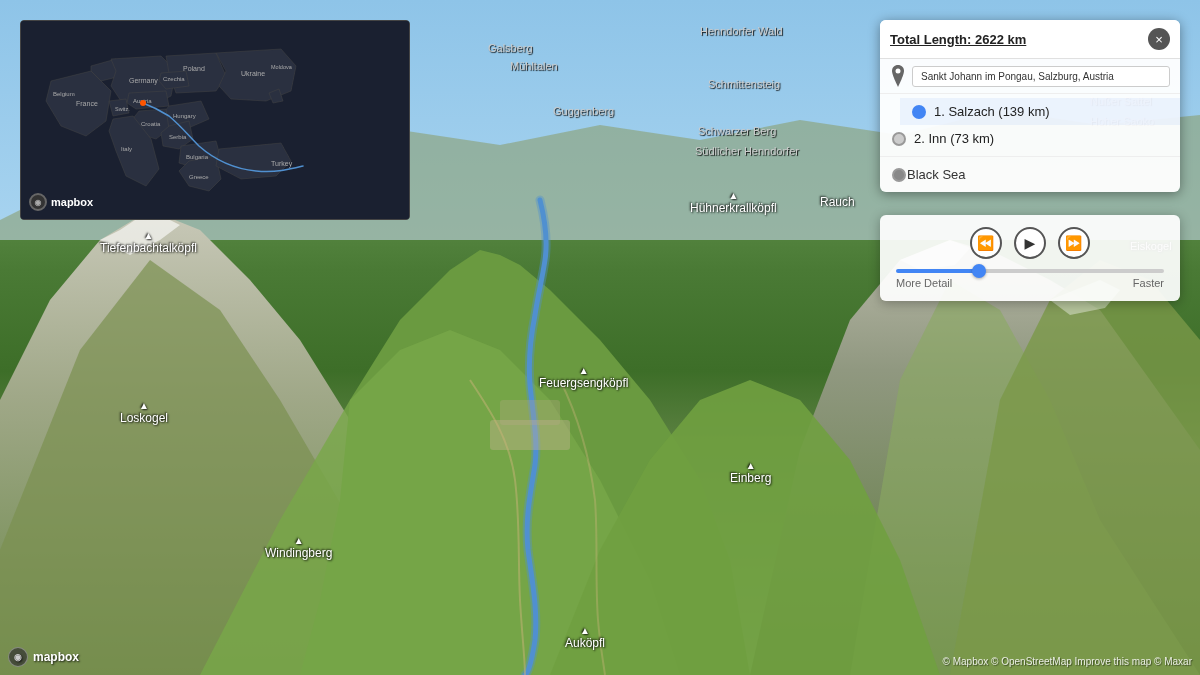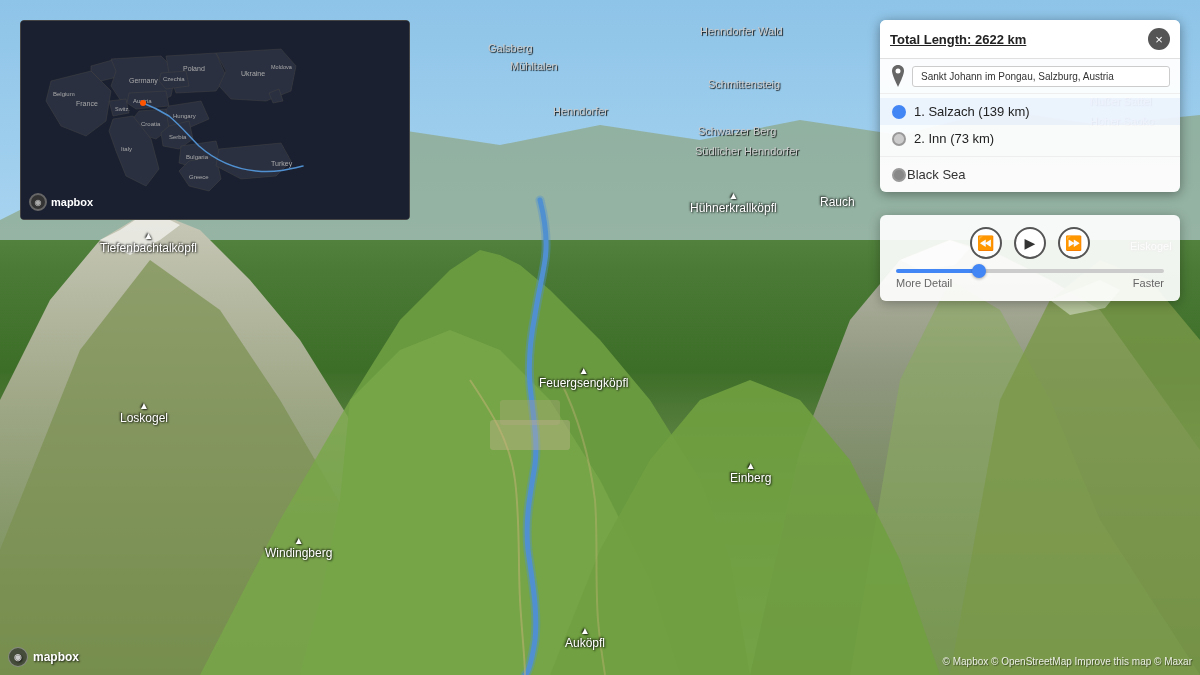--- a/index.html
+++ b/index.html
@@ -151,20 +151,21 @@
       display: flex;
       align-items: center;
       gap: 8px;
       padding: 6px 12px;
       font-size: 13px;
       color: #222;
     }
 
     .route-item.active {
       background: rgba(66, 133, 244, 0.08);
+      margin-left: 20px;
     }
 
     .route-dot {
       width: 14px; height: 14px;
       border-radius: 50%;
       border: 2px solid #999;
       background: white;
       flex-shrink: 0;
     }
 
@@ -388,21 +389,21 @@
   <div class="map-label mountain" style="left:265px; top:535px;">Windingberg</div>
   <div class="map-label mountain" style="left:565px; top:625px;">Auköpfl</div>
   <div class="map-label mountain" style="left:690px; top:190px;">Hühnerkrallköpfl</div>
   <div class="map-label" style="left:1130px; top:240px; color:#ddd; font-size:11px;">Eiskogel</div>
   <div class="map-label" style="left:820px; top:195px;">Rauch</div>
 
   <div class="top-label" style="left:488px; top:42px;">Galsberg</div>
   <div class="top-label" style="left:510px; top:60px;">Mühltalen</div>
   <div class="top-label" style="left:700px; top:25px;">Henndorfer Wald</div>
   <div class="top-label" style="left:708px; top:78px;">Schmittensteig</div>
-  <div class="top-label" style="left:553px; top:105px;">Henndorfer</div>
+  <div class="top-label" style="left:553px; top:105px;">Guggenberg</div>
   <div class="top-label" style="left:698px; top:125px;">Schwarzer Berg</div>
   <div class="top-label" style="left:695px; top:145px;">Südlicher Henndorfer</div>
   <div class="top-label" style="left:1090px; top:95px;">Nußer Sattel</div>
   <div class="top-label" style="left:1090px; top:115px;">Hoher Saoko</div>
 
   <div class="mapbox-logo-main">
     <div class="mb-logo-circle">◉</div>
     <span>mapbox</span>
   </div>
 

